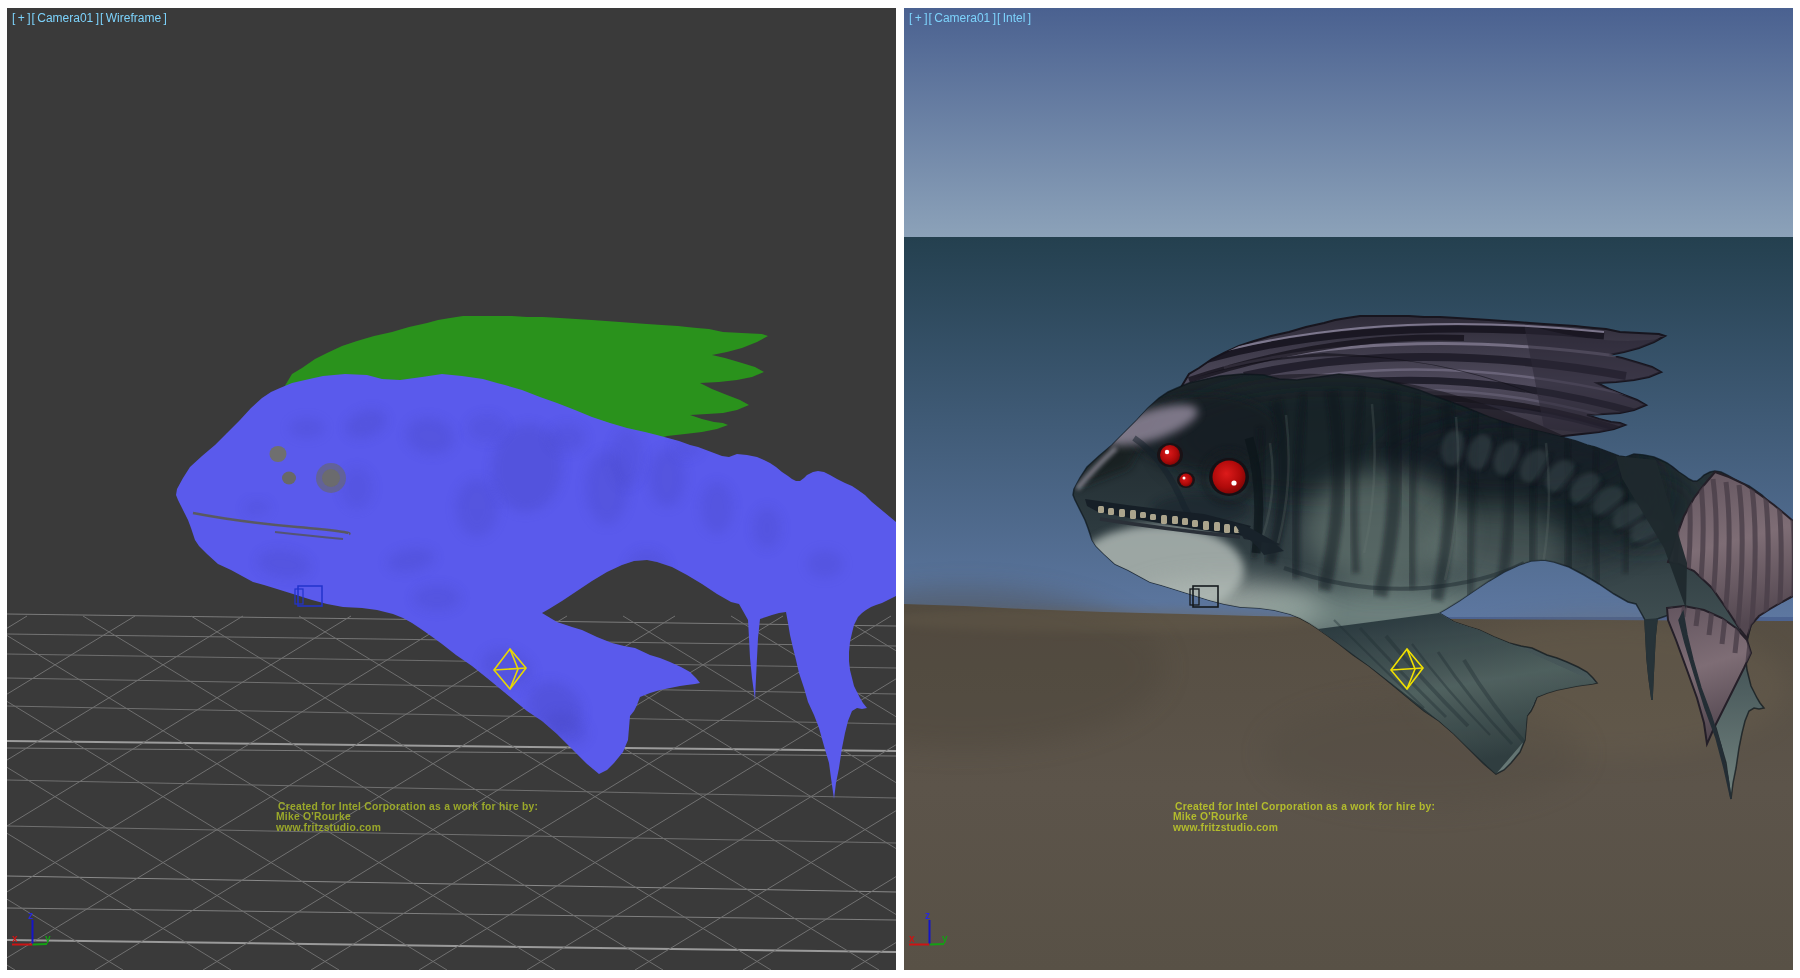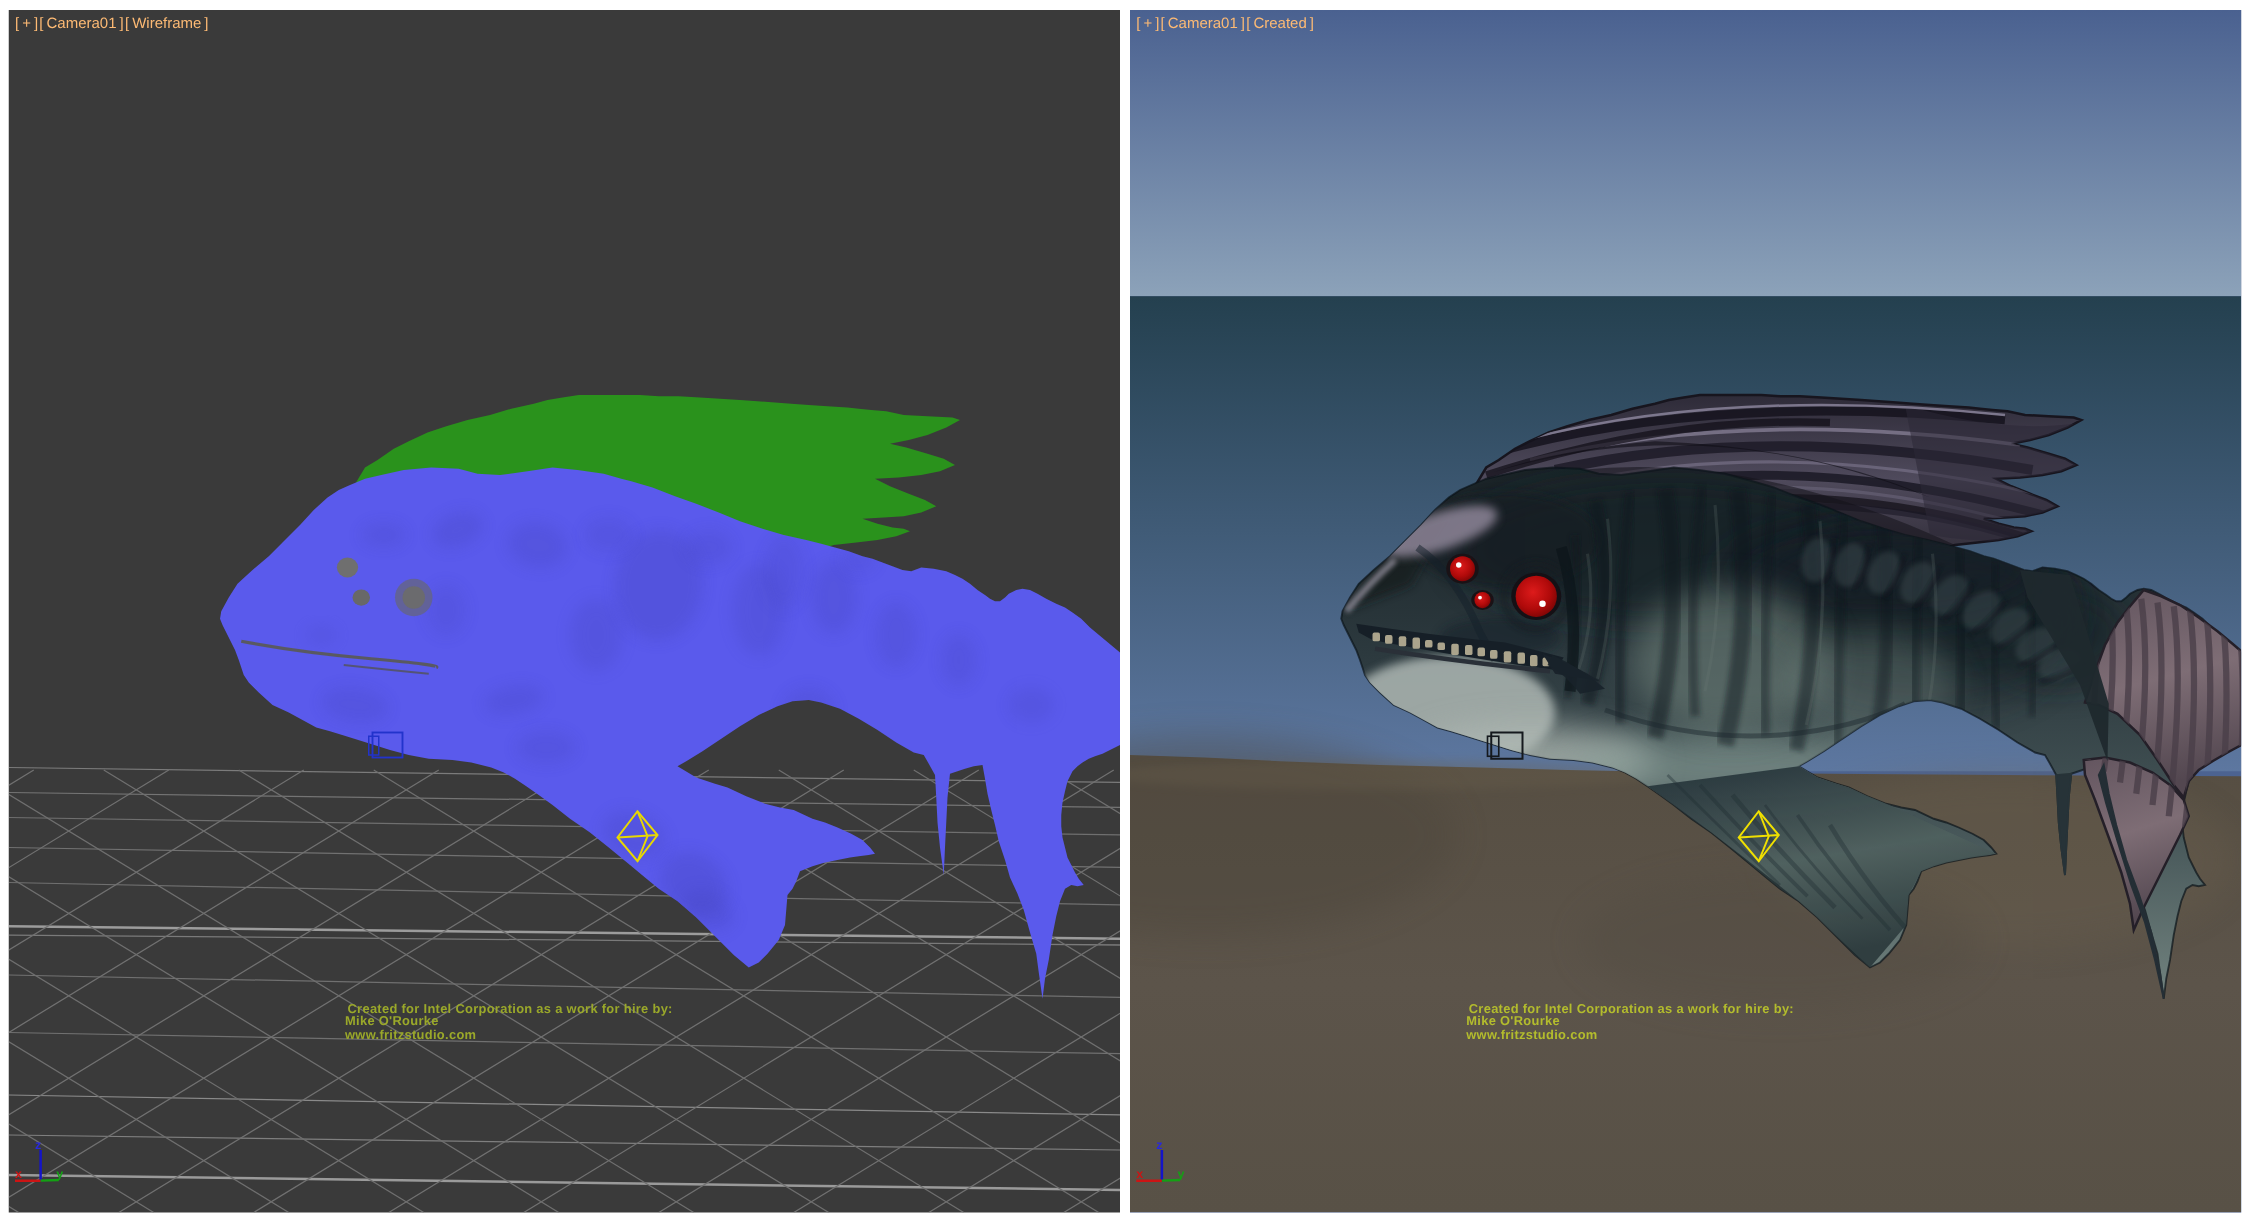--- a/index.html
+++ b/index.html
@@ -1,20 +1,20 @@
 <!DOCTYPE html>
 <html><head>
 <meta charset="utf-8">
 <style>
 html,body{margin:0;padding:0;background:#ffffff;width:1800px;height:978px;overflow:hidden;}
 #page{position:relative;width:1800px;height:978px;background:#ffffff;font-family:"Liberation Sans",sans-serif;}
 .vp{position:absolute;top:8px;width:889px;height:962px;overflow:hidden;}
 #vpL{left:7px;background:#3a3a3a;}
 #vpR{left:904px;background:#4c6391;}
-.vplabel{position:absolute;left:5px;top:3px;color:#fdba74;font-size:12px;z-index:50;}
+.vplabel{position:absolute;left:5px;top:3px;color:#7dd3fc;font-size:12px;z-index:50;}
 svg{position:absolute;left:0;top:0;font-family:"Liberation Sans",sans-serif;}
 </style>
 </head>
 <body>
 <div id="page">
   <div id="vpL" class="vp">
     <svg width="889" height="962" viewBox="0 0 889 962">
 <defs>
   <filter id="blurL" x="-50%" y="-50%" width="200%" height="200%">
             <feGaussianBlur stdDeviation="6"></feGaussianBlur>
@@ -362,15 +362,15 @@
   <line x1="25.5" y1="912" x2="25.5" y2="937" stroke="#1414c8"></line>
   <line x1="5" y1="936.5" x2="25.5" y2="936.5" stroke="#cc1414"></line>
   <line x1="25.5" y1="936.5" x2="40" y2="936" stroke="#14a014"></line>
 </g>
 <g font-size="10px" font-weight="bold">
   <text x="21" y="911" fill="#2828dd">z</text>
   <text x="5" y="934" fill="#cc1414">x</text>
   <text x="38" y="934" fill="#14a014">y</text>
 </g>
 </svg>
-    <div class="vplabel">[ + ] [ Camera01 ] [ Created ]</div>
+    <div class="vplabel">[ + ] [ Camera01 ] [ Intel ]</div>
   </div>
 </div>
 
 </body></html>

